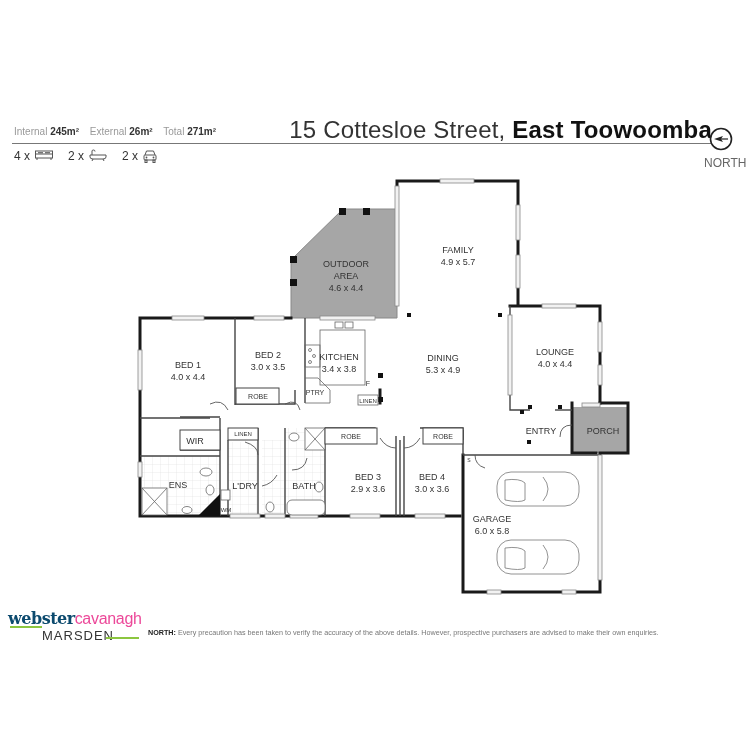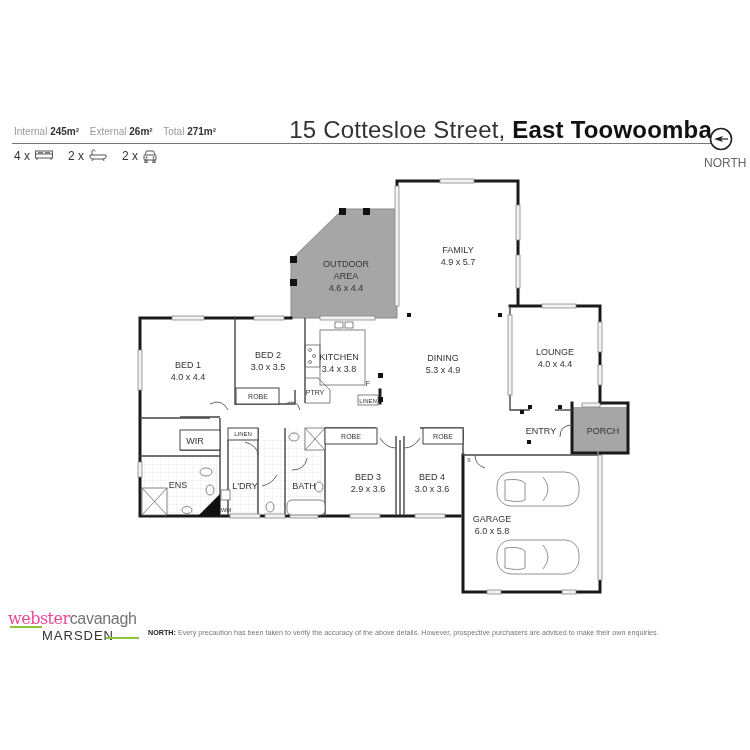--- a/index.html
+++ b/index.html
@@ -10,22 +10,22 @@
   .areas .gap { display:inline-block; width:8px; }
   .rule { left:12px; top:143px; width:705px; height:1px; background:#777; }
   .counts { left:14px; top:149px; font-size:12px; color:#333; display:flex; align-items:flex-start; gap:4px; }
   .counts .icon { display:inline-block; vertical-align:middle; }
   .title { right:38px; top:116px; font-size:24px; color:#333; white-space:nowrap; font-weight:normal; letter-spacing:0.2px; }
   .title b { font-weight:bold; color:#111; }
   .north { left:704px; top:127px; width:34px; text-align:center; }
   .north-label { font-size:12px; color:#666; margin-top:1px; display:block; }
   .plan { left:0; top:0; }
   .logo { left:8px; top:609px; }
-  .logo .w1 { font-family:"DejaVu Serif", serif; font-size:16px; font-weight:normal; color:#ec4899; letter-spacing:-0.5px; }
-  .logo .w2 { font-size:16px; color:#737373; letter-spacing:-0.3px; }
+  .logo .w1 { font-family:"DejaVu Serif", serif; font-size:16px; font-weight:bold; color:#0c4a6e; letter-spacing:-0.5px; }
+  .logo .w2 { font-size:16px; color:#ec4899; letter-spacing:-0.3px; }
   .logo .m { font-size:13px; color:#333; letter-spacing:1px; }
   .logo-line1 { position:absolute; left:10px; top:626px; width:32px; height:1.5px; background:#8cc63f; }
   .logo-line2 { position:absolute; left:106px; top:637px; width:33px; height:1.5px; background:#8cc63f; }
   .note { left:148px; top:628px; font-size:7.2px; color:#777; white-space:nowrap; }
   .note b { color:#222; }
   .rlabel { font-family:"Liberation Sans", sans-serif; font-size:9px; fill:#333; text-anchor:middle; }
   .slabel { font-family:"Liberation Sans", sans-serif; font-size:7px; fill:#333; text-anchor:middle; }
 </style>
 </head>
 <body>

